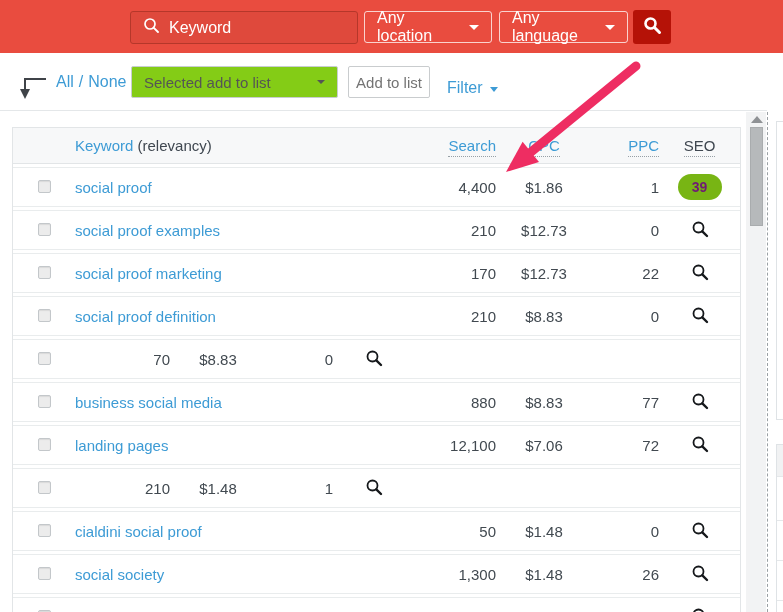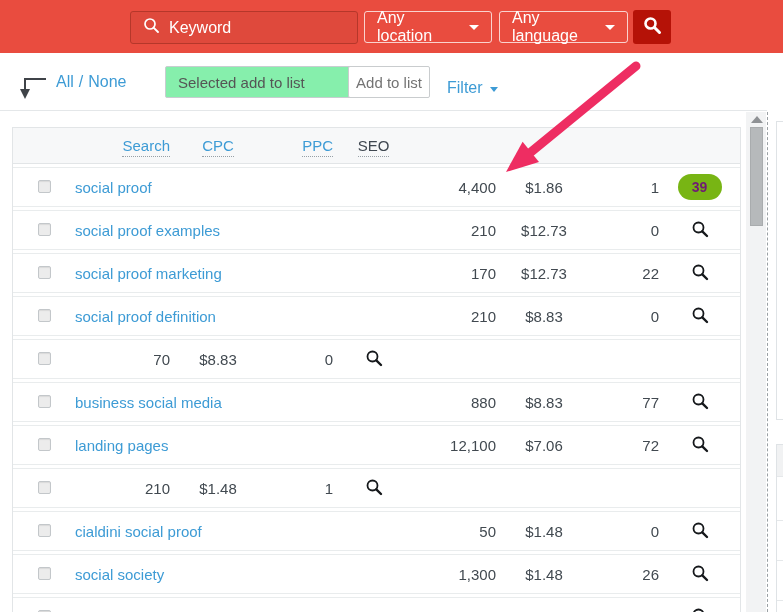--- a/index.html
+++ b/index.html
@@ -35,23 +35,23 @@
 
   
   .toolbar { position:absolute; left:0; top:53px; width:767px; height:58px; background:#fff;
              border-bottom:1px solid #e4e7e9; }
   .select-arrow-icon { position:absolute; left:16px; top:70px; }
   .all-none { position:absolute; left:56px; top:53px; height:58px; display:flex; align-items:center;
               font-size:16px; color:var(--link-blue); }
   .all-none a { color:var(--link-blue); text-decoration:none; cursor:pointer; }
   .all-none .sep { margin:0 5px; }
   .tb-select { position:absolute; left:131px; top:66px; width:207px; height:32px;
-               border:1px solid #c8cdd0; border-radius:2px; background:#86efac; color:#555;
+               border:1px solid #c8cdd0; border-radius:2px; background:#84cc16; color:#555;
                font-size:15px; display:flex; align-items:center; justify-content:space-between;
-               padding:0 12px; cursor:pointer;margin-left:34px; }
+               padding:0 12px; cursor:pointer; }
   .caret-d { width:0; height:0; border-left:4px solid transparent; border-right:4px solid transparent;
              border-top:4px solid #555; }
   .add-btn { position:absolute; left:348px; top:66px; width:82px; height:32px; background:#fff;
              border:1px solid #c9ccce; border-radius:2px; font-size:15px; color:#737373;
              font-family:inherit; cursor:pointer; }
   .filter-link { position:absolute; left:447px; top:53px; height:70px; display:flex; align-items:center;
                  color:var(--link-blue); font-size:16px; cursor:pointer; }
   .caret-b { width:0; height:0; border-left:4px solid transparent; border-right:4px solid transparent;
              border-top:5px solid var(--link-blue); margin-left:7px; margin-top:3px; }
 
@@ -159,20 +159,24 @@
 <button class="add-btn">Add to list</button>
 
 <div class="filter-link">
   <span>Filter</span>
   <span class="caret-b"></span>
 </div>
 
 <div class="table-panel">
   <div class="thead">
     <div class="c-cb"></div>
+    <div class="c-kw">
+      <span class="hlink" style="border-bottom:none;">Keyword</span>
+      <span class="hdark">(relevancy)</span>
+    </div>
     <div class="c-search">
       <span class="hlink">Search</span>
     </div>
     <div class="c-cpc">
       <span class="hlink">CPC</span>
     </div>
     <div class="c-ppc">
       <span class="hlink">PPC</span>
     </div>
     <div class="c-seo">

